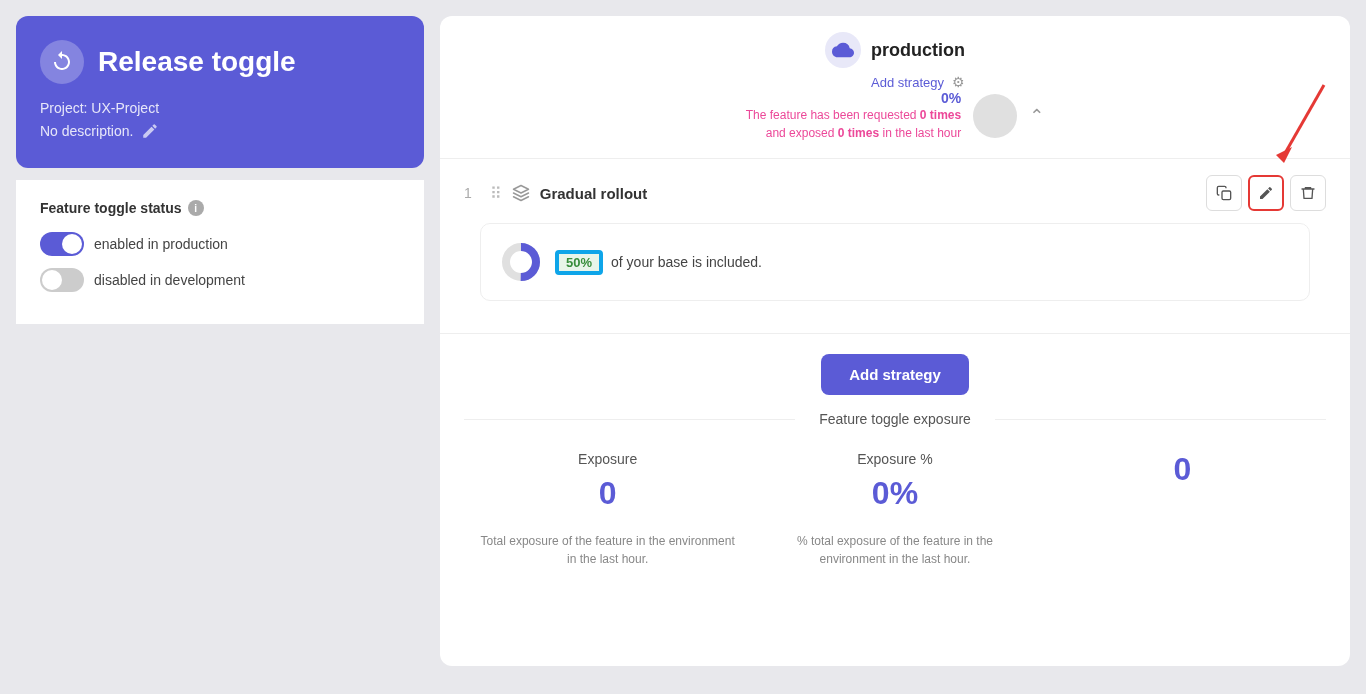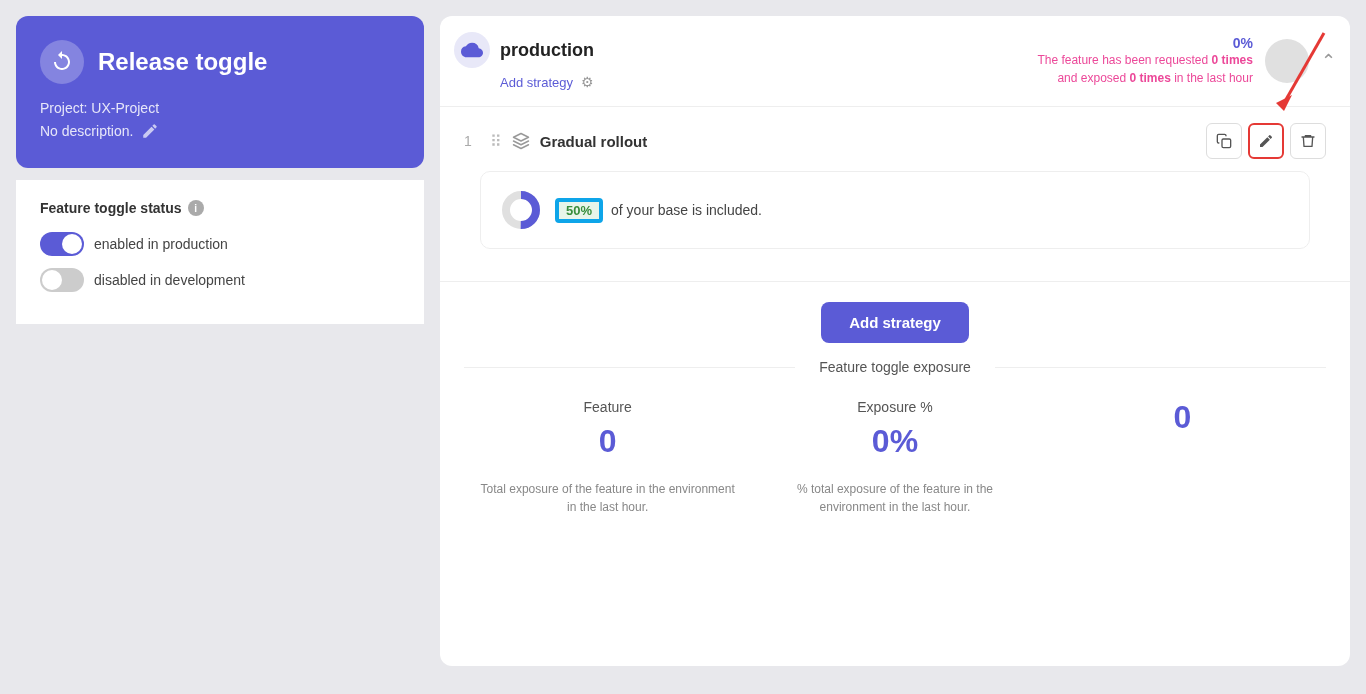--- a/index.html
+++ b/index.html
@@ -43,21 +43,21 @@
       height: 44px;
       border-radius: 50%;
       background: rgba(255,255,255,0.25);
       display: flex;
       align-items: center;
       justify-content: center;
       flex-shrink: 0;
     }
 
     .header-title {
-      font-size: 24px;
+      font-size: 28px;
       font-weight: 600;
       color: white;
     }
 
     .header-meta {
       font-size: 14px;
       color: rgba(255,255,255,0.85);
       margin-bottom: 6px;
     }
 
@@ -159,21 +159,21 @@
       flex-direction: column;
       min-height: 650px;
     }
 
     
     .env-header {
       padding: 16px 14px;
       border-bottom: 1px solid #eee;
       display: flex;
       align-items: center;
-      justify-content: space-between;
+      flex-direction: column;
     }
 
     .env-left {
       display: flex;
       align-items: center;
       gap: 0;
       flex-direction: column;
       align-items: flex-start;
     }
 
@@ -559,21 +559,21 @@
   </div>
 
   <div class="exposure-section">
     <div class="divider-label">
       <div class="divider-line"></div>
       <span class="divider-text">Feature toggle exposure</span>
       <div class="divider-line"></div>
     </div>
     <div class="stats-grid">
       <div class="stat-item">
-        <div class="stat-label">Feature</div>
+        <div class="stat-label">Exposure</div>
         <div class="stat-value">0</div>
         <div class="stat-desc">Total exposure of the feature in the environment in the last hour.</div>
       </div>
       <div class="stat-item">
         <div class="stat-label">Exposure %</div>
         <div class="stat-value">0%</div>
         <div class="stat-desc">% total exposure of the feature in the environment in the last hour.</div>
       </div>
       <div class="stat-item">
         <div class="stat-value">0</div>

